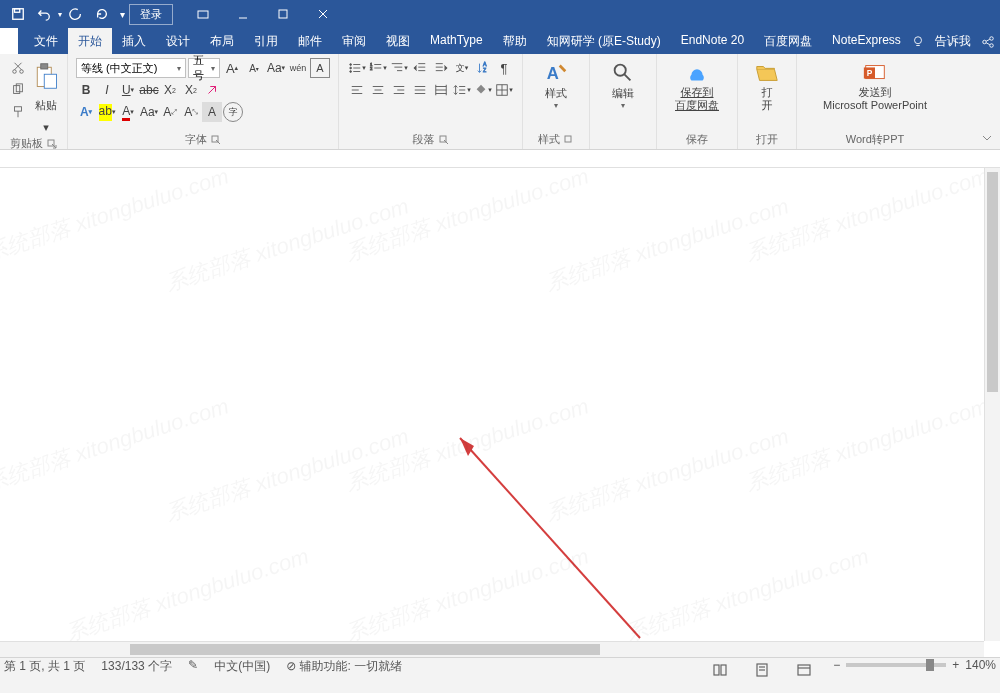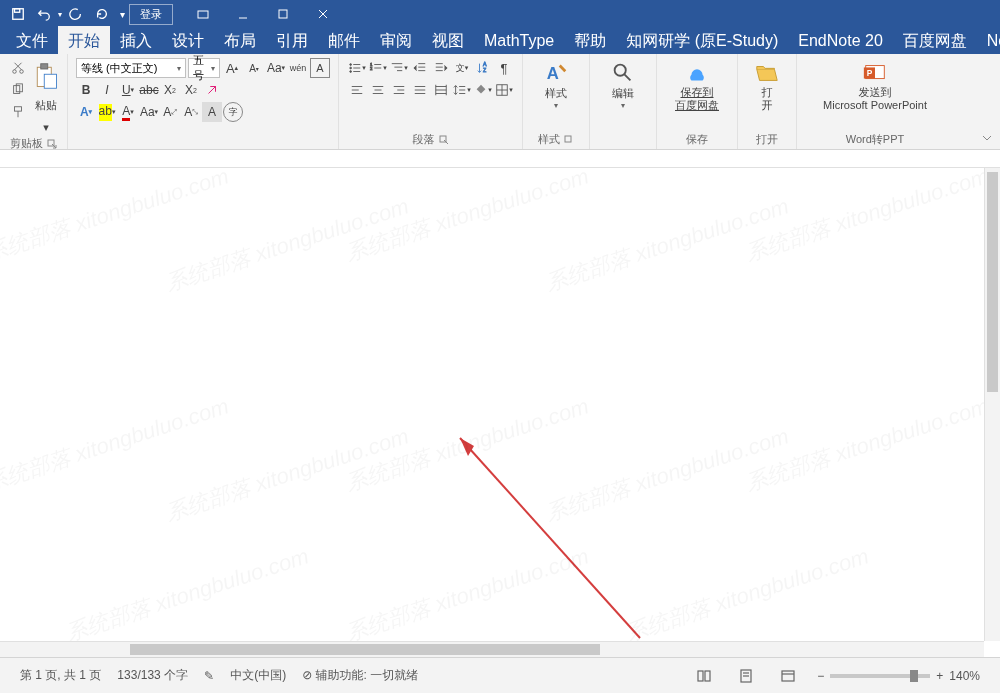--- a/index.html
+++ b/index.html
@@ -10,21 +10,21 @@
 .qat { display:flex; align-items:center; gap:2px; padding-left:6px; }
 .qat-btn { width:24px; height:24px; display:flex; align-items:center; justify-content:center; color:#fff; cursor:pointer; }
 .qat-btn svg { width:14px; height:14px; fill:none; stroke:#fff; stroke-width:1.5; }
 .title { flex:1; text-align:center; }
 .winbtns { display:flex; height:28px; }
 .login-btn { padding:2px 10px; margin-right:10px; border:1px solid rgba(255,255,255,.5); font-size:11px; display:flex; align-items:center; }
 .winbtn { width:40px; display:flex; align-items:center; justify-content:center; cursor:pointer; }
 .winbtn svg { width:12px; height:12px; stroke:#fff; stroke-width:1; fill:none; }
 
 
-.tabs { height:26px; background:#2b579a; display:flex; align-items:center; padding-left:6px; color:#fff; font-size:16px; }
+.tabs { height:26px; background:#2b579a; display:flex; align-items:flex-start; padding-left:6px; color:#fff; font-size:12px;margin-left:18px; }
 .tab { padding:5px 10px; cursor:pointer; white-space:nowrap; }
 .tab.active { background:#f3f3f3; color:#2b579a; }
 .tabs-right { margin-left:auto; display:flex; align-items:center; padding-right:10px; gap:4px; }
 .tabs-right .tab { padding:5px 6px; }
 .bulb { width:14px; height:14px; stroke:#fff; fill:none; }
 
 
 .ribbon { height:96px; background:#f3f3f3; border-bottom:1px solid #d4d4d4; display:flex; position:relative; }
 .group { border-right:1px solid #e1e1e1; padding:4px 8px 2px 8px; display:flex; flex-direction:column; position:relative; }
 .group-body { flex:1; display:flex; align-items:flex-start; gap:4px; }
@@ -71,21 +71,21 @@
 
 .arrow{position:absolute;pointer-events:none;}
 
 
 .vscroll{position:absolute;right:0;top:168px;bottom:52px;width:16px;background:#f3f3f3;border-left:1px solid #e0e0e0;}
 .vthumb{position:absolute;left:2px;right:2px;top:4px;height:220px;background:#c9c9c9;}
 .hscroll{position:absolute;left:0;right:16px;bottom:36px;height:16px;background:#f3f3f3;border-top:1px solid #e0e0e0;}
 .hthumb{position:absolute;top:2px;bottom:2px;left:130px;width:470px;background:#c9c9c9;}
 
 
-.status{position:absolute;left:0;right:0;bottom:0;height:36px;background:#f3f3f3;border-top:1px solid #d4d4d4;display:flex;align-items:center;font-size:12px;color:#555;padding:0 20px;gap:16px;}
+.status{position:absolute;left:0;right:0;bottom:0;height:36px;background:#f3f3f3;border-top:1px solid #d4d4d4;display:flex;align-items:flex-start;font-size:12px;color:#555;padding:0 4px;gap:16px;}
 .status .spacer{flex:1;}
 .viewbtn{width:26px;height:24px;display:flex;align-items:center;justify-content:center;cursor:pointer;}
 .viewbtn svg{width:16px;height:16px;stroke:#666;fill:none;stroke-width:1.2;}
 .zoom{display:flex;align-items:center;gap:6px;}
 .zslider{width:100px;height:4px;background:#c8c8c8;position:relative;}
 .zslider .zt{position:absolute;top:-4px;left:80px;width:8px;height:12px;background:#888;}
 
 
 .wm{position:absolute;color:rgba(0,0,0,0.04);font-size:22px;font-style:italic;transform:rotate(-18deg);pointer-events:none;white-space:nowrap;}
 </style>
@@ -276,20 +276,27 @@
               <span style="font-size:7px;">▾</span>
             </div>
         <div class="mini">Aa<span style="font-size:7px;">▾</span></div>
         <div class="mini">A<sup style="font-size:7px;">⤢</sup></div>
         <div class="mini">A<sub style="font-size:7px;">⤡</sub></div>
         <div class="mini" style="background:#ddd;">A</div>
         <div class="mini" style="border:1px solid #888;border-radius:50%;font-size:9px;">字</div>
       </div>
     </div>
       </div>
+    <div class="group-label">
+        <span>字体</span>
+        <span class="dlg"><svg viewBox="0 0 10 10">
+            <rect x="1" y="1" width="6" height="6"></rect>
+            <path d="M5 5 L9 9"></path>
+          </svg></span>
+      </div>
   </div>
 
   <div class="group">
     <div class="group-body">
         <div class="para-rows">
       <div class="para-row">
         <div class="mini">
               <svg viewBox="0 0 16 16" stroke="#555">
                 <circle cx="3" cy="4" r="1" fill="#555"></circle>
                 <line x1="6" y1="4" x2="14" y2="4"></line>

